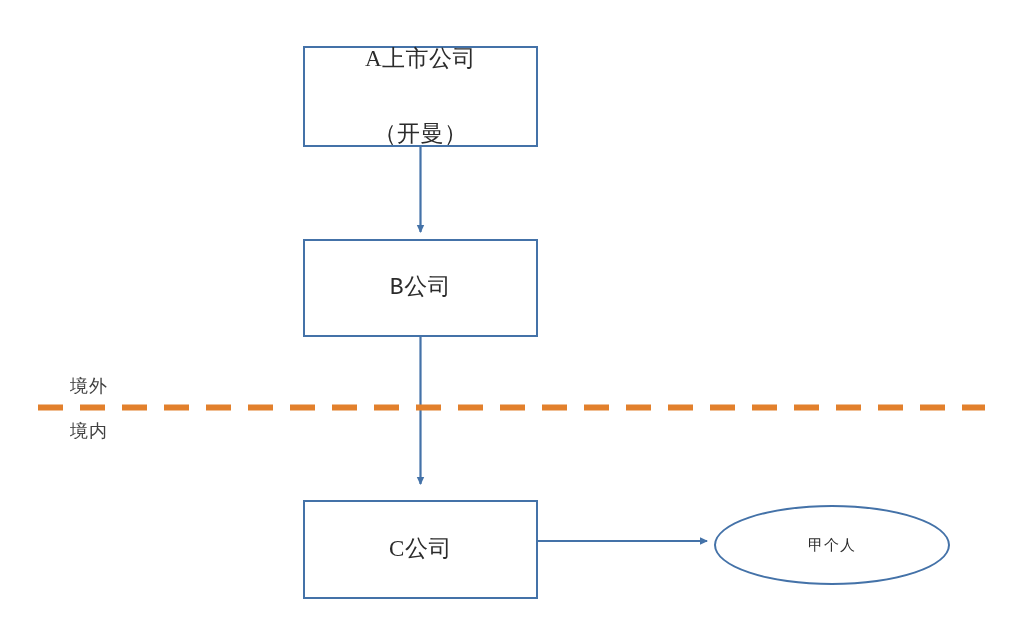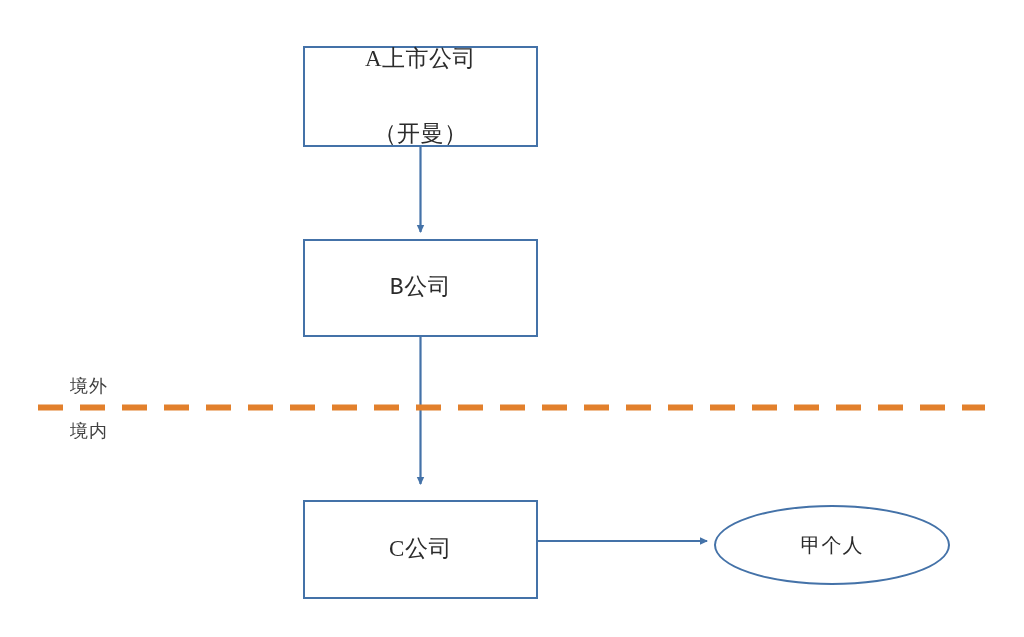--- a/index.html
+++ b/index.html
@@ -47,21 +47,21 @@
     width: 236px;
     height: 80px;
     box-sizing: border-box;
     border: 2px solid #4472a8;
     border-radius: 50%;
     background: #ffffff;
     display: flex;
     align-items: center;
     justify-content: center;
     color: #2b2b2b;
-    font-size: 20px;
+    font-size: 15px;
     letter-spacing: 1px;
     white-space: nowrap;
   }
 
   
   #connectors {
     position: absolute;
     left: 0;
     top: 0;
     width: 1024px;

